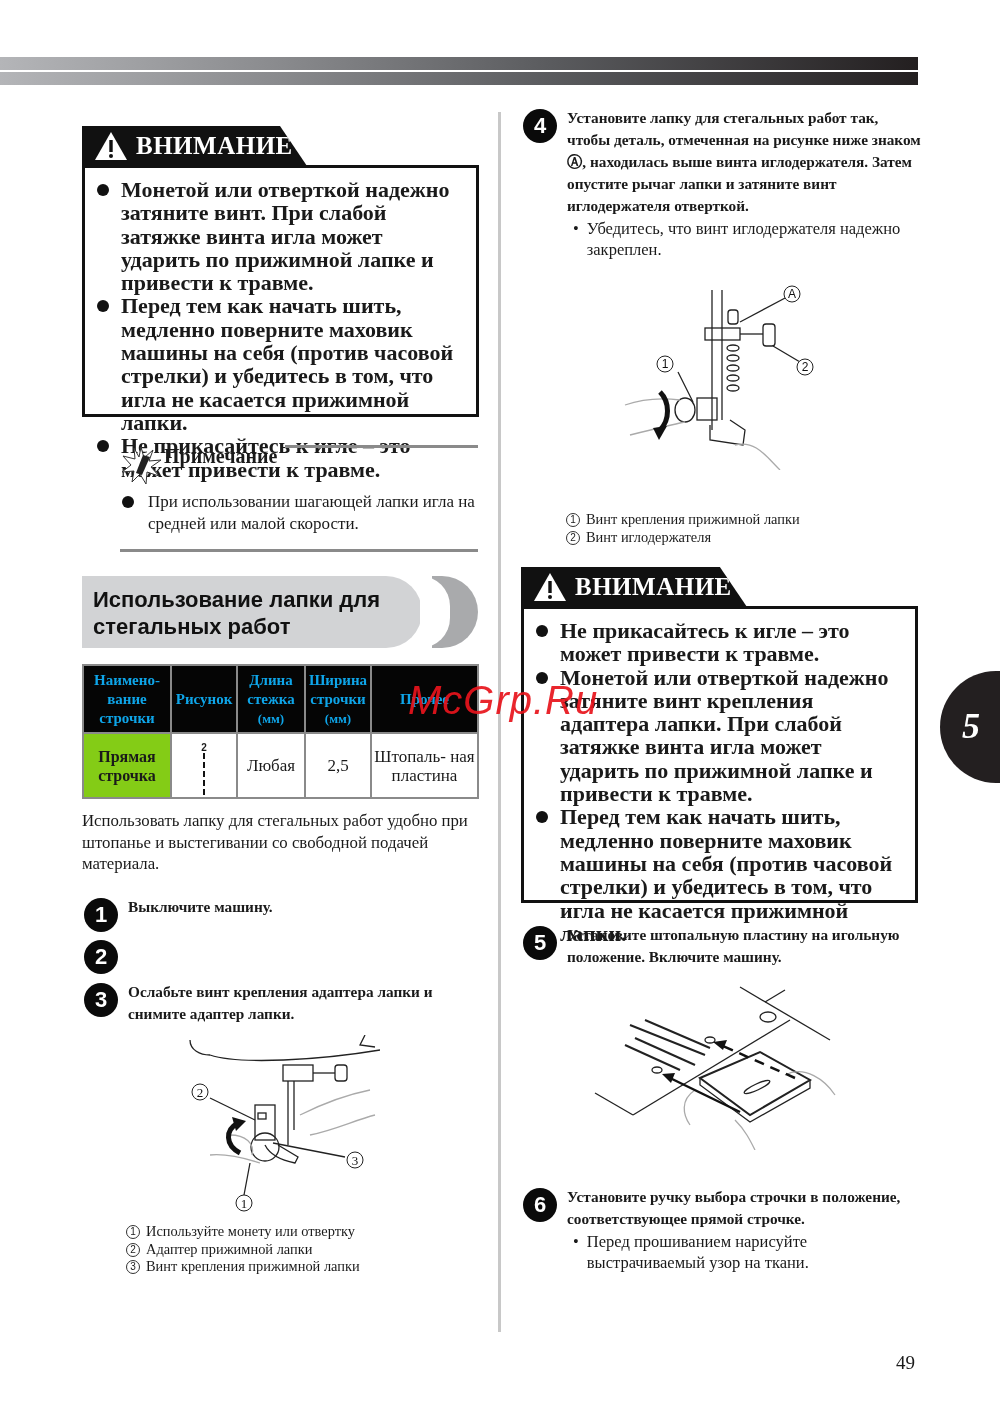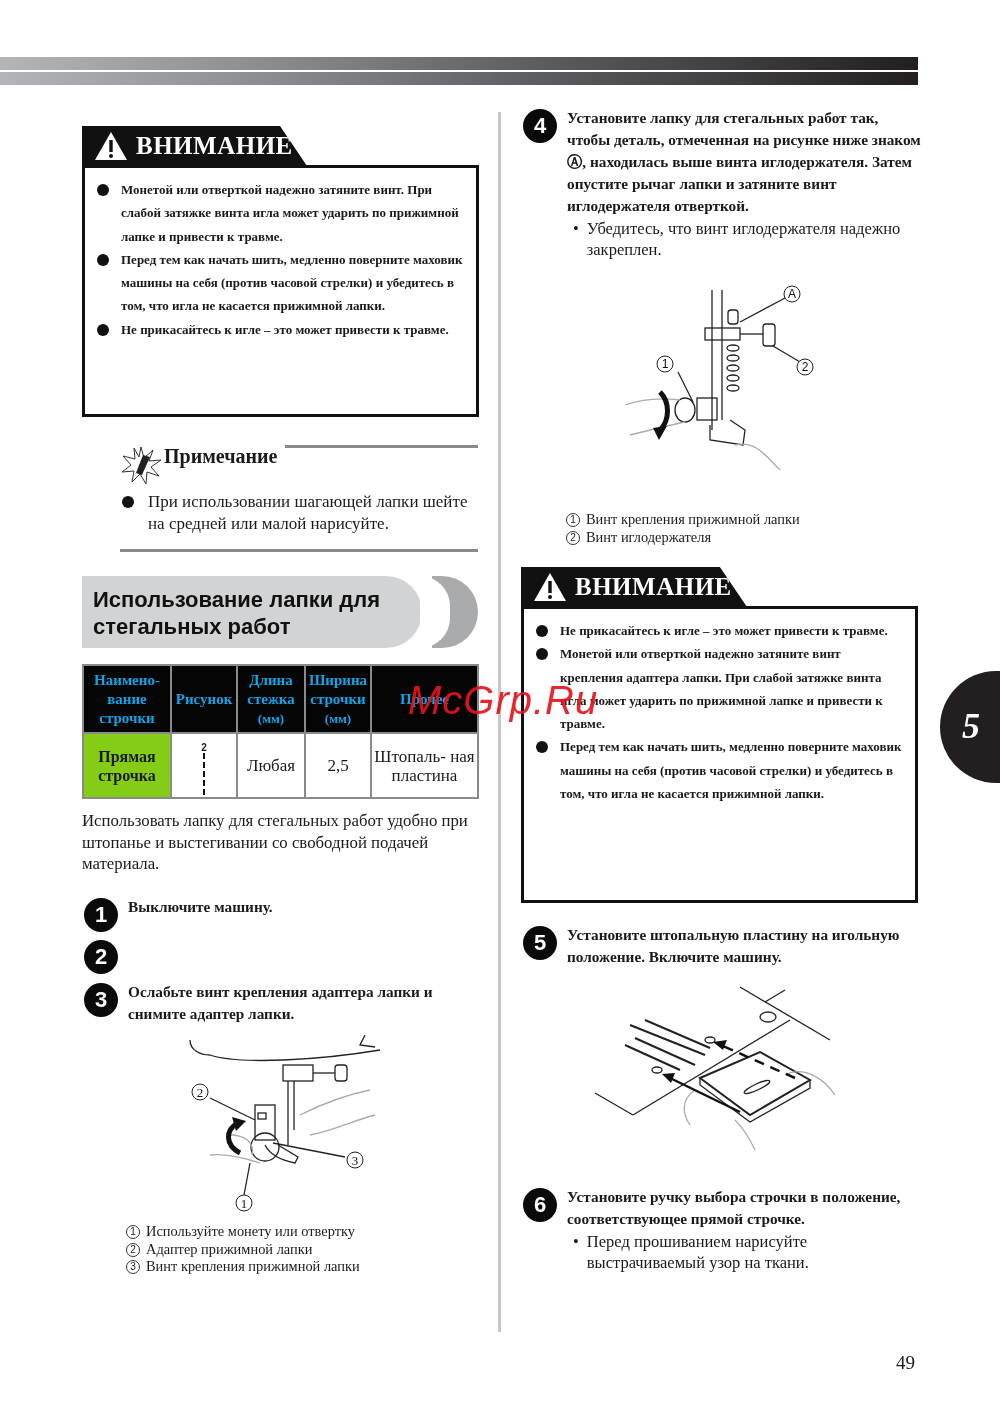--- a/index.html
+++ b/index.html
@@ -13,21 +13,21 @@
 
   .col-divider { position: absolute; left: 498px; top: 112px; width: 3px; height: 1220px; background: #c8c8c8; }
 
   
   .warn-head { position: absolute; height: 40px; background: #111; color: #fff;
     clip-path: polygon(0 0, 88% 0, 100% 100%, 0 100%); display: flex; align-items: center; }
   .warn-head .tri { width: 34px; height: 30px; margin-left: 12px; margin-right: 8px; position: relative; }
   .warn-head .tri svg { width: 34px; height: 30px; }
   .warn-head .title { font-size: 25px; font-weight: bold; letter-spacing: 0.5px; }
   .warn-box { position: absolute; border: 3px solid #111; background: #fff; padding: 10px 10px 8px 10px; }
-  .warn-item { display: flex; font-weight: bold; font-size: 13px; line-height: 23.3px; }
+  .warn-item { display: flex; font-weight: bold; font-size: 22px; line-height: 23.3px; }
   .warn-item .dot { width: 12px; height: 12px; border-radius: 50%; background: #111; flex: 0 0 12px; margin: 6px 12px 0 2px; }
 
   
   .note { position: absolute; left: 120px; top: 445px; width: 358px; }
   .note-head { display: flex; align-items: flex-start; height: 40px; }
   .note-icon { width: 42px; height: 40px; }
   .note-title { font-size: 20px; font-weight: bold; margin-left: 2px; margin-bottom: 2px; }
   .note-line { flex: 1; height: 3px; background: #8a8a8a; margin: 0 0 8px 8px; }
   .note-item { display: flex; font-size: 17px; line-height: 22px; margin-top: 6px; }
   .note-item .dot { width: 12px; height: 12px; border-radius: 50%; background: #111; flex: 0 0 12px; margin: 5px 14px 0 2px; }
@@ -110,21 +110,21 @@
       <svg viewBox="0 0 42 40" width="42" height="40">
         <polygon points="21,2 24,13 33,5 29,16 41,15 31,22 39,31 27,27 26,39 20,29 12,37 14,26 2,27 11,20 3,11 15,14 14,3 19,12" fill="#fff" stroke="#333" stroke-width="1"></polygon>
         <polygon points="23,10 30,12 22,30 16,28" fill="#222"></polygon>
       </svg>
     </span>
     <span class="note-title">Примечание</span>
     <span class="note-line"></span>
   </div>
   <div class="note-item">
       <span class="dot"></span>
-      <span>При использовании шагающей лапки шейте на средней или малой нарисуйте.</span>
+      <span>При использовании шагающей лапки игла на средней или малой скорости.</span>
     </div>
   <div class="note-bottom"></div>
 </div>
 
 <div class="sec-head">
   <div class="bg"></div>
   <div class="cap"></div>
   <div class="txt">
     <div>Использование лапки для</div>
     <div>стегальных работ</div>

